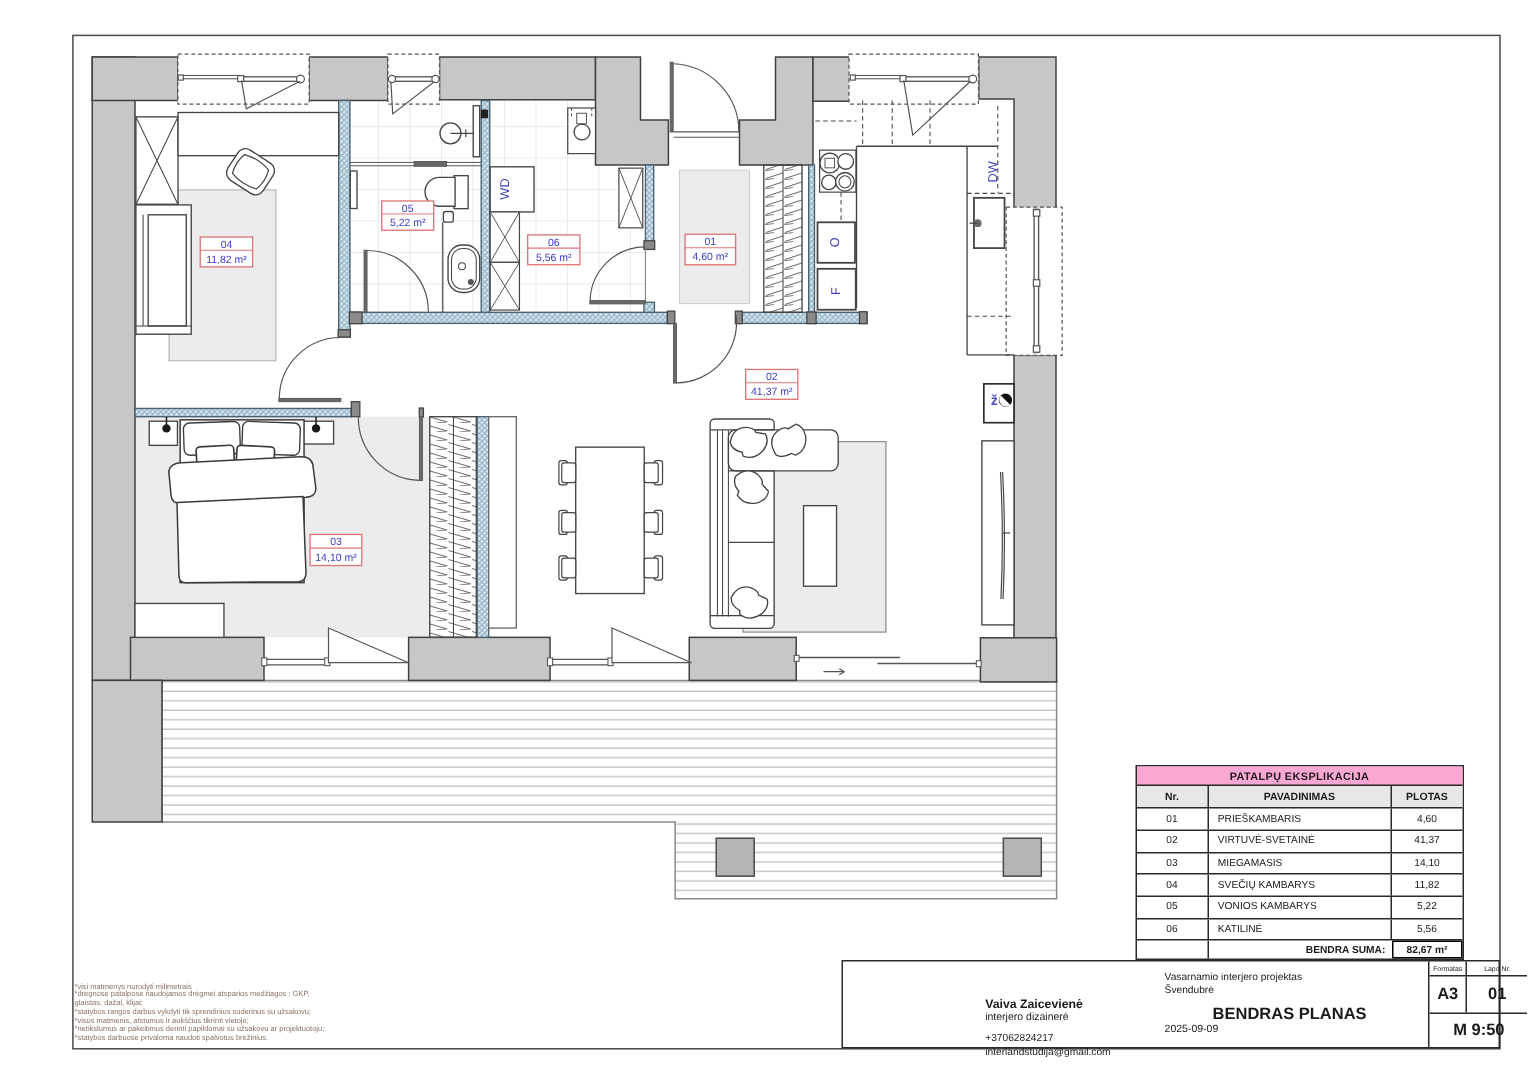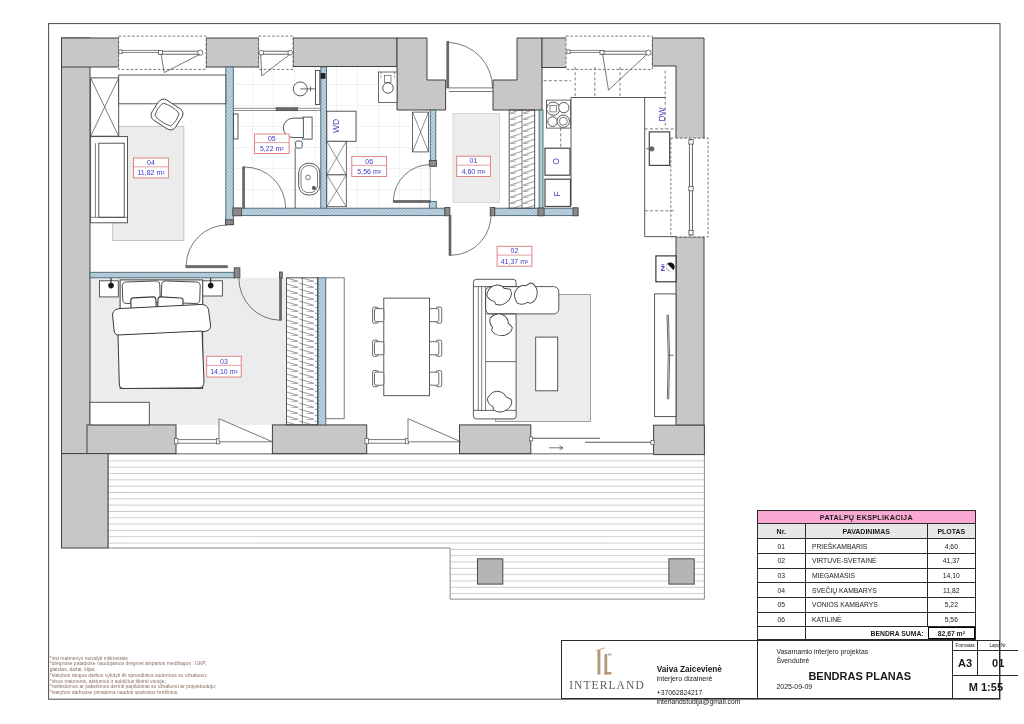--- a/index.html
+++ b/index.html
@@ -565,30 +565,20 @@
       </div>
 <div class="abs" style="left:0;top:116.5px;width:100%;height:12.1px;display:flex;">
 <div style="width:48.2px;border-right:1px solid #2a2a2a;box-sizing:border-box;"></div>
 <div style="width:121.7px;box-sizing:border-box;display:flex;align-items:center;justify-content:flex-end;padding-right:4px;font-weight:bold;">BENDRA SUMA:</div>
 <div style="flex:1;display:flex;align-items:center;justify-content:center;font-weight:bold;border:1.8px solid #000;box-sizing:border-box;">82,67 m²</div>
       </div>
 </div>
 
 <div class="abs" style="left:560.8px;top:640.3px;width:439.2px;height:59.2px;border:1px solid #2a2a2a;box-sizing:border-box;color:#1a1a1a;">
 
-<div class="abs" style="left:0;top:0;width:195.8px;height:100%;border-right:1px solid #2a2a2a;box-sizing:border-box;">
-<svg width="196" height="58" viewBox="0 0 196 58">
-<path d="M33.5,9.2 l9.5,-3 l0,1.1 l-7.5,3 z" fill="#ccb89e"></path>
-<rect x="35.5" y="9.2" width="2.9" height="24.3" fill="#b49878"></rect>
-<rect x="42.5" y="13" width="2.7" height="20.5" fill="#b49878"></rect>
-<rect x="42.5" y="31" width="7" height="2.5" fill="#b49878"></rect>
-<rect x="45.8" y="12.4" width="3.6" height="2.2" fill="#ccb89e"></rect>
-<text x="45" y="48" font-family="Liberation Serif,serif" font-size="11.5" letter-spacing="1.1" fill="#5f5f5f" text-anchor="middle">INTERLAND</text>
-</svg>
-</div>
 <div class="abs" style="left:95px;top:24px;width:110px;">
 <div style="font-weight:bold;font-size:8.2px;">Vaiva Zaicevienė</div>
 <div style="font-size:7px;margin-top:1px;">interjero dizainerė</div>
 <div style="font-size:6.8px;margin-top:7px;">+37062824217</div>
 <div style="font-size:6.8px;margin-top:1.5px;">interlandstudija@gmail.com</div>
 </div>
 <div class="abs" style="left:214.6px;top:7px;width:170px;">
 <div style="font-size:6.8px;">Vasarnamio interjero projektas</div>
 <div style="font-size:6.8px;margin-top:1.5px;">Švendubrė</div>
 <div style="font-weight:bold;font-size:11px;margin-top:6px;margin-left:32px;">BENDRAS PLANAS</div>
@@ -596,21 +586,21 @@
 </div>
 <div class="abs" style="left:390.6px;top:0;width:66px;height:100%;border-left:1px solid #2a2a2a;box-sizing:border-box;">
 <div style="display:flex;height:10.2px;border-bottom:1px solid #2a2a2a;box-sizing:border-box;font-size:4.6px;">
 <div style="width:24.5px;border-right:1px solid #2a2a2a;box-sizing:border-box;display:flex;align-items:center;justify-content:center;">Formatas</div>
 <div style="flex:1;display:flex;align-items:center;justify-content:center;">Lapo Nr.</div>
         </div>
 <div style="display:flex;height:24.9px;border-bottom:1px solid #2a2a2a;box-sizing:border-box;font-size:11px;font-weight:bold;">
 <div style="width:24.5px;border-right:1px solid #2a2a2a;box-sizing:border-box;display:flex;align-items:center;justify-content:center;">A3</div>
 <div style="flex:1;display:flex;align-items:center;justify-content:center;">01</div>
         </div>
-<div style="display:flex;height:22px;align-items:center;justify-content:center;font-size:11px;font-weight:bold;">M 1:55</div>
+<div style="display:flex;height:22px;align-items:center;justify-content:center;font-size:11px;font-weight:bold;">M 9:50</div>
 </div>
 </div>
 
 <div class="abs" style="left:49.7px;top:655.5px;width:230px;font-size:5px;line-height:5.8px;color:#8b6f62;">
 *visi matmenys nurodyti milimetrais<br>
 *drėgnose patalpose naudojamos drėgmei atsparios medžiagos : GKP,<br>
 glaistas, dažai, klijai;<br>
 *statybos rangos darbus vykdyti tik sprendinius suderinus su užsakovu;<br>
 *visus matmenis, atstumus ir aukščius tikrinti vietoje;<br>
 *netikslumus ar pakeitimus derinti papildomai su užsakovu ar projektuotoju;<br>

